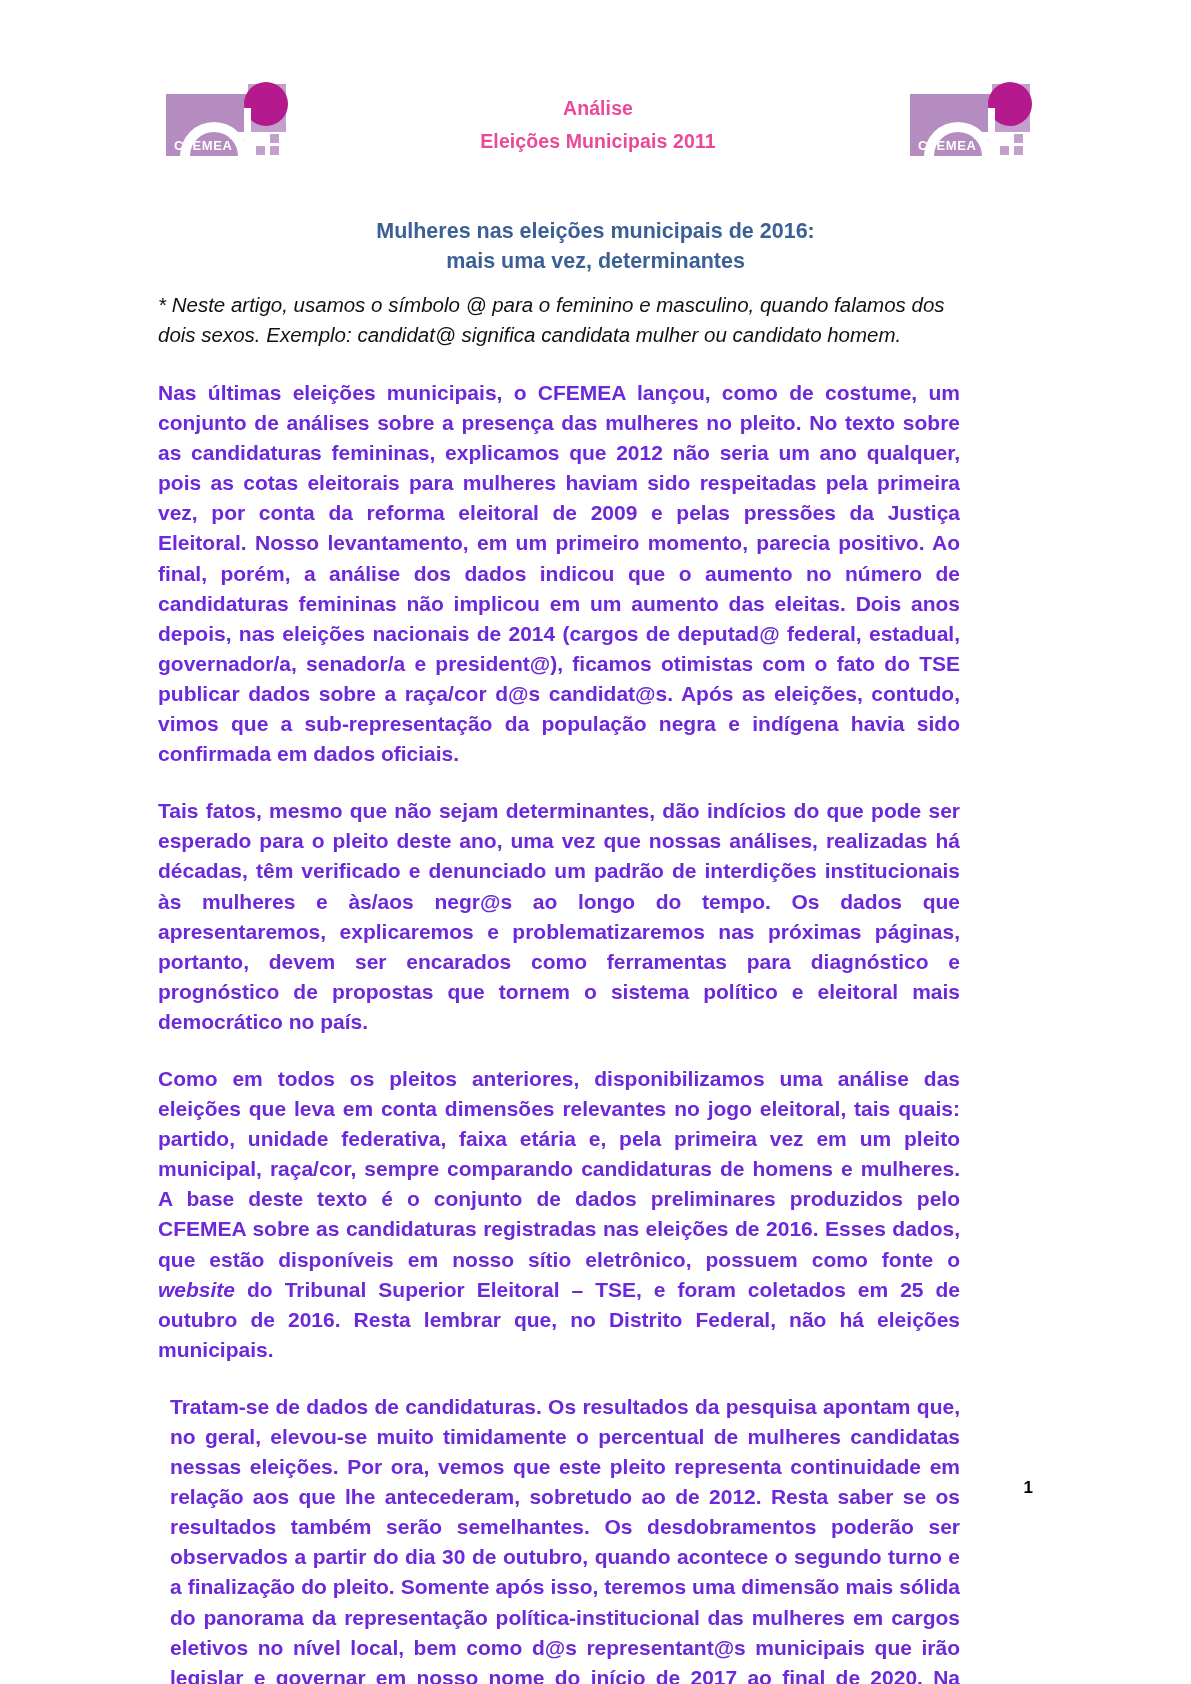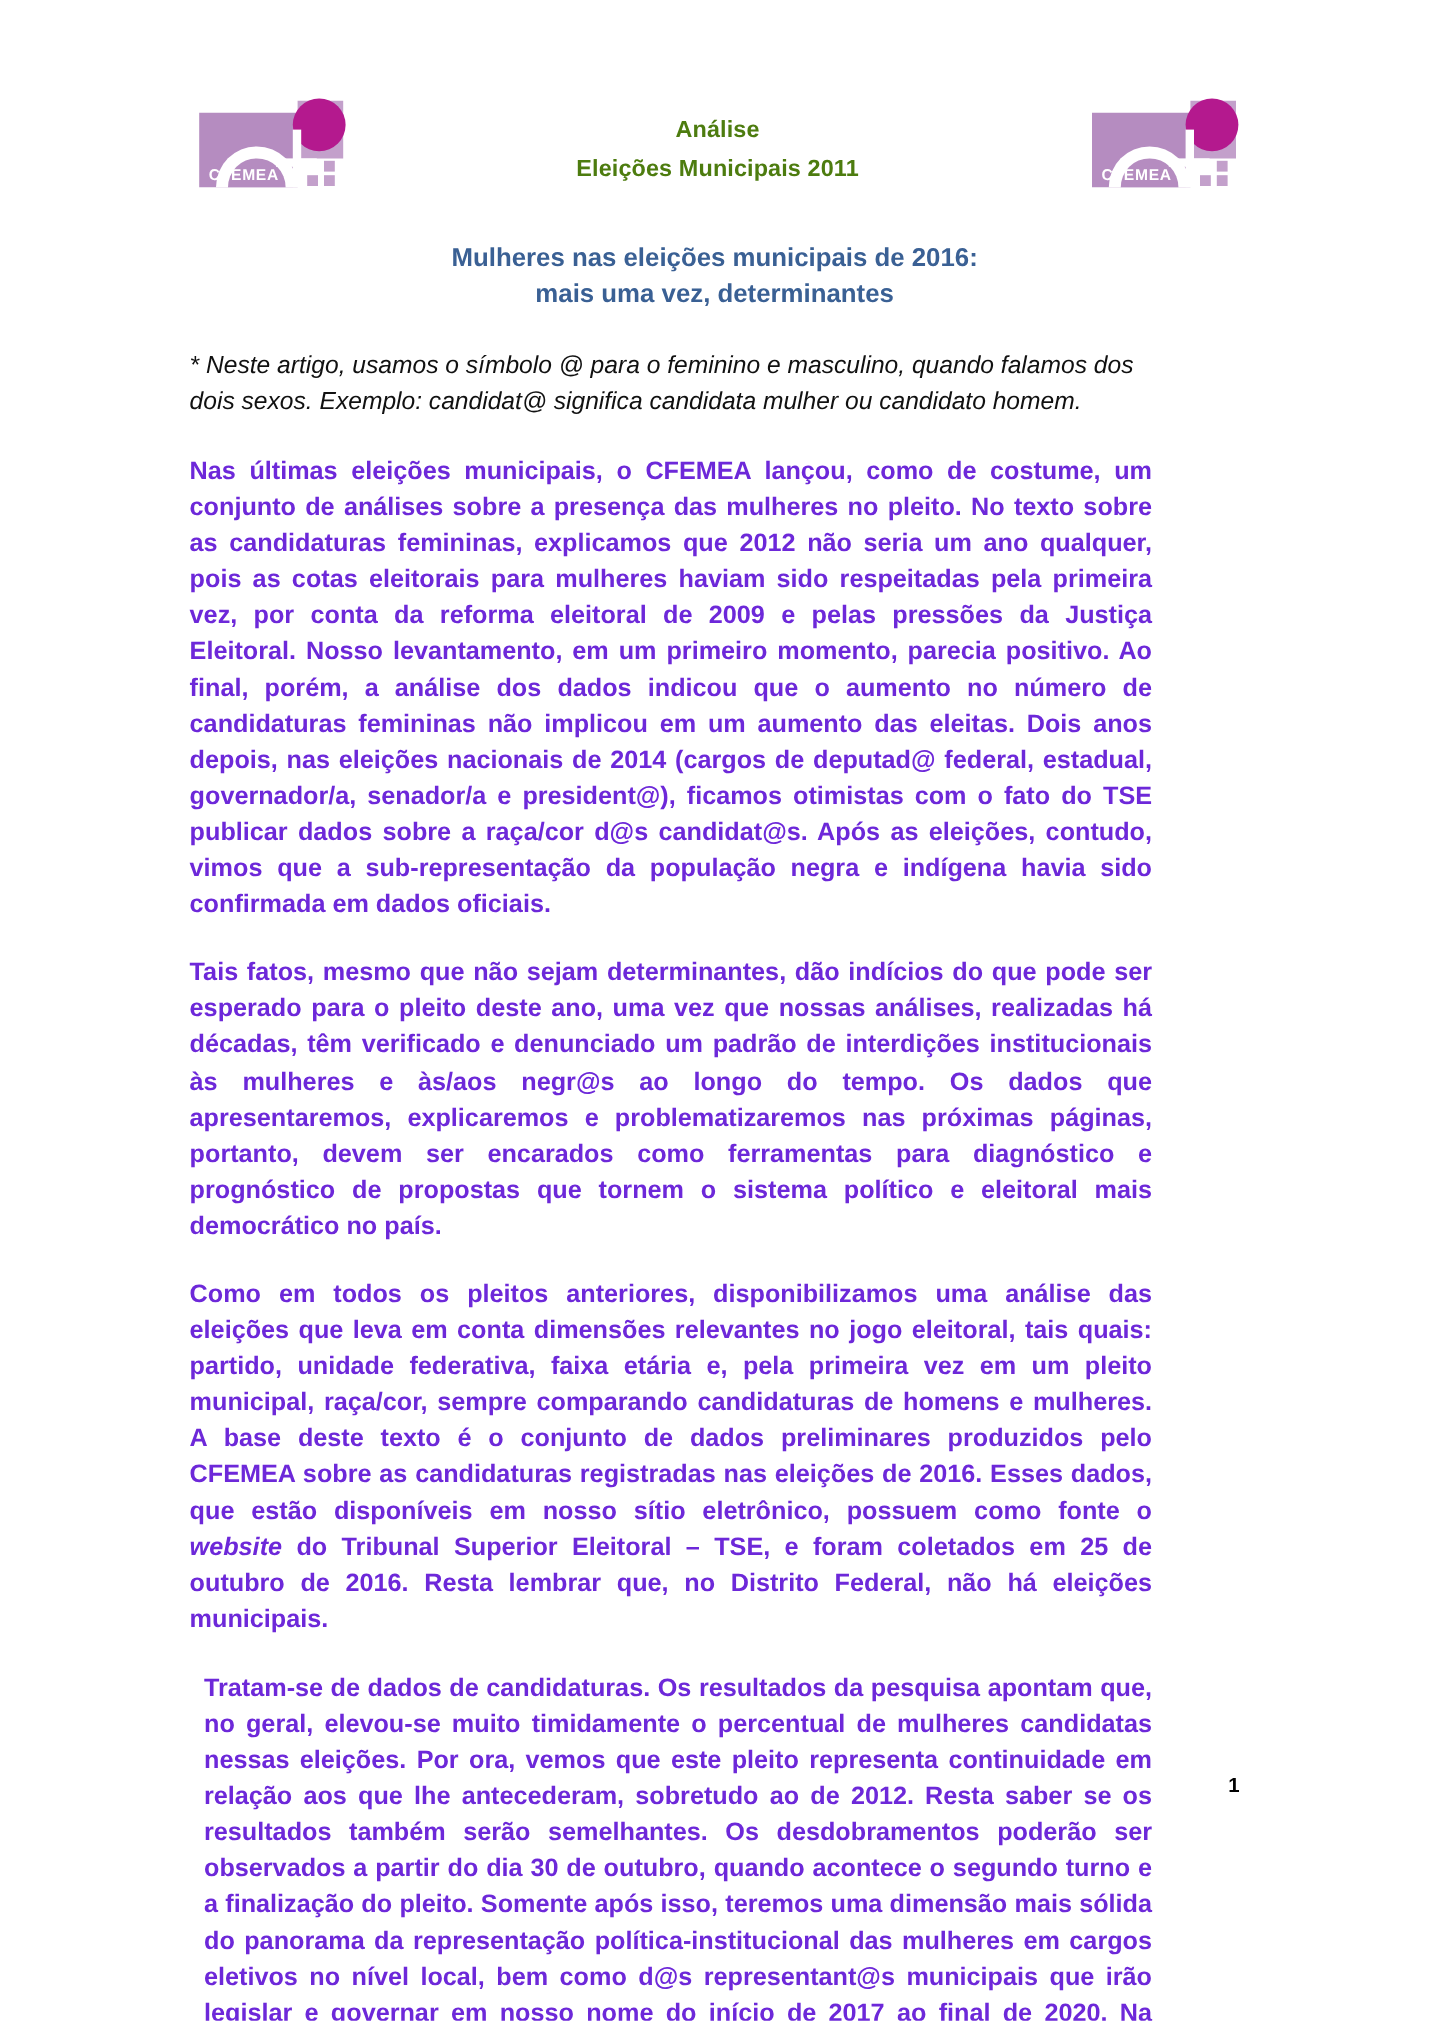--- a/index.html
+++ b/index.html
@@ -45,32 +45,32 @@
     overflow: hidden;
   }
   .logo svg { display: block; width: 132px; height: 82px; }
 
   .header-center {
     flex: 1 1 auto;
     text-align: center;
     padding-top: 14px;
   }
   .header-line {
-    color: #4d7c0f;
+    color: #ec4899;
     font-weight: bold;
     font-size: 19.5px;
     line-height: 33px;
     letter-spacing: 0.1px;
     font-family: "Liberation Sans", sans-serif;
   }
 
   
   .doc-title {
     position: absolute;
-    top: 200px;
+    top: 216px;
     left: 0;
     width: 1191px;
     text-align: center;
     color: #3a6094;
     font-weight: bold;
     font-size: 21.5px;
     line-height: 30px;
     font-family: "Liberation Sans", sans-serif;
   }
   .doc-title .t-line { display: block; }

